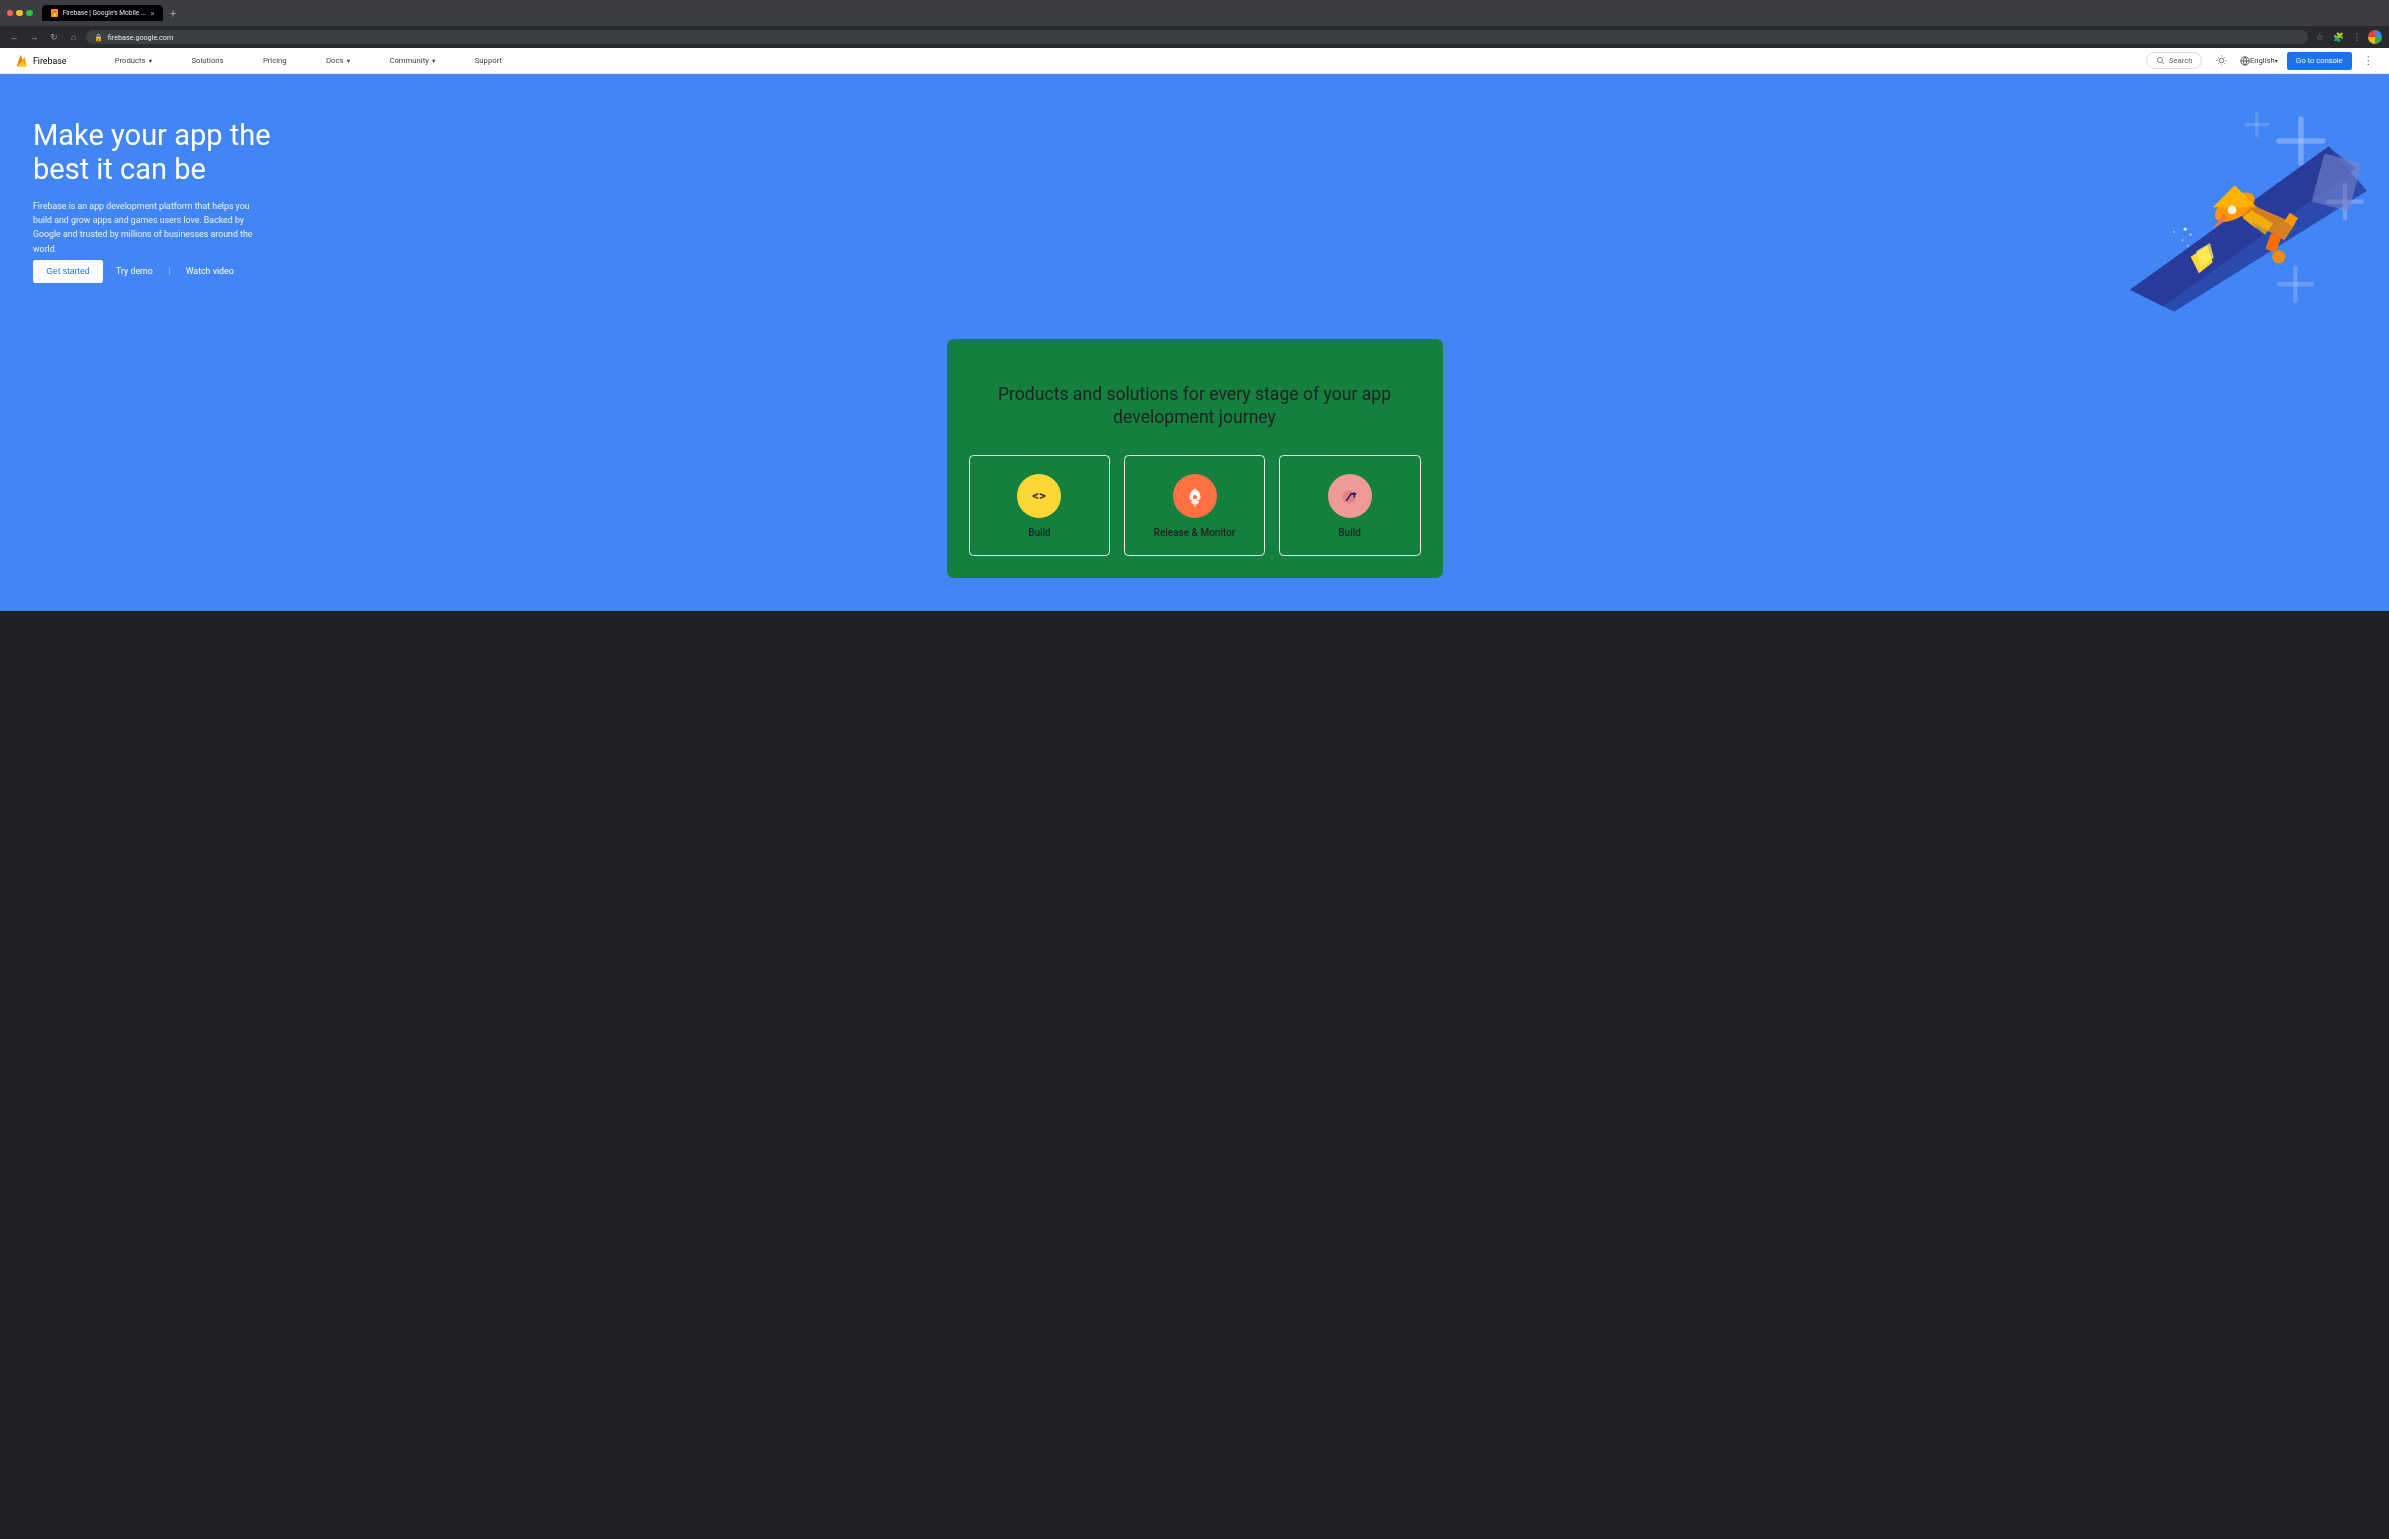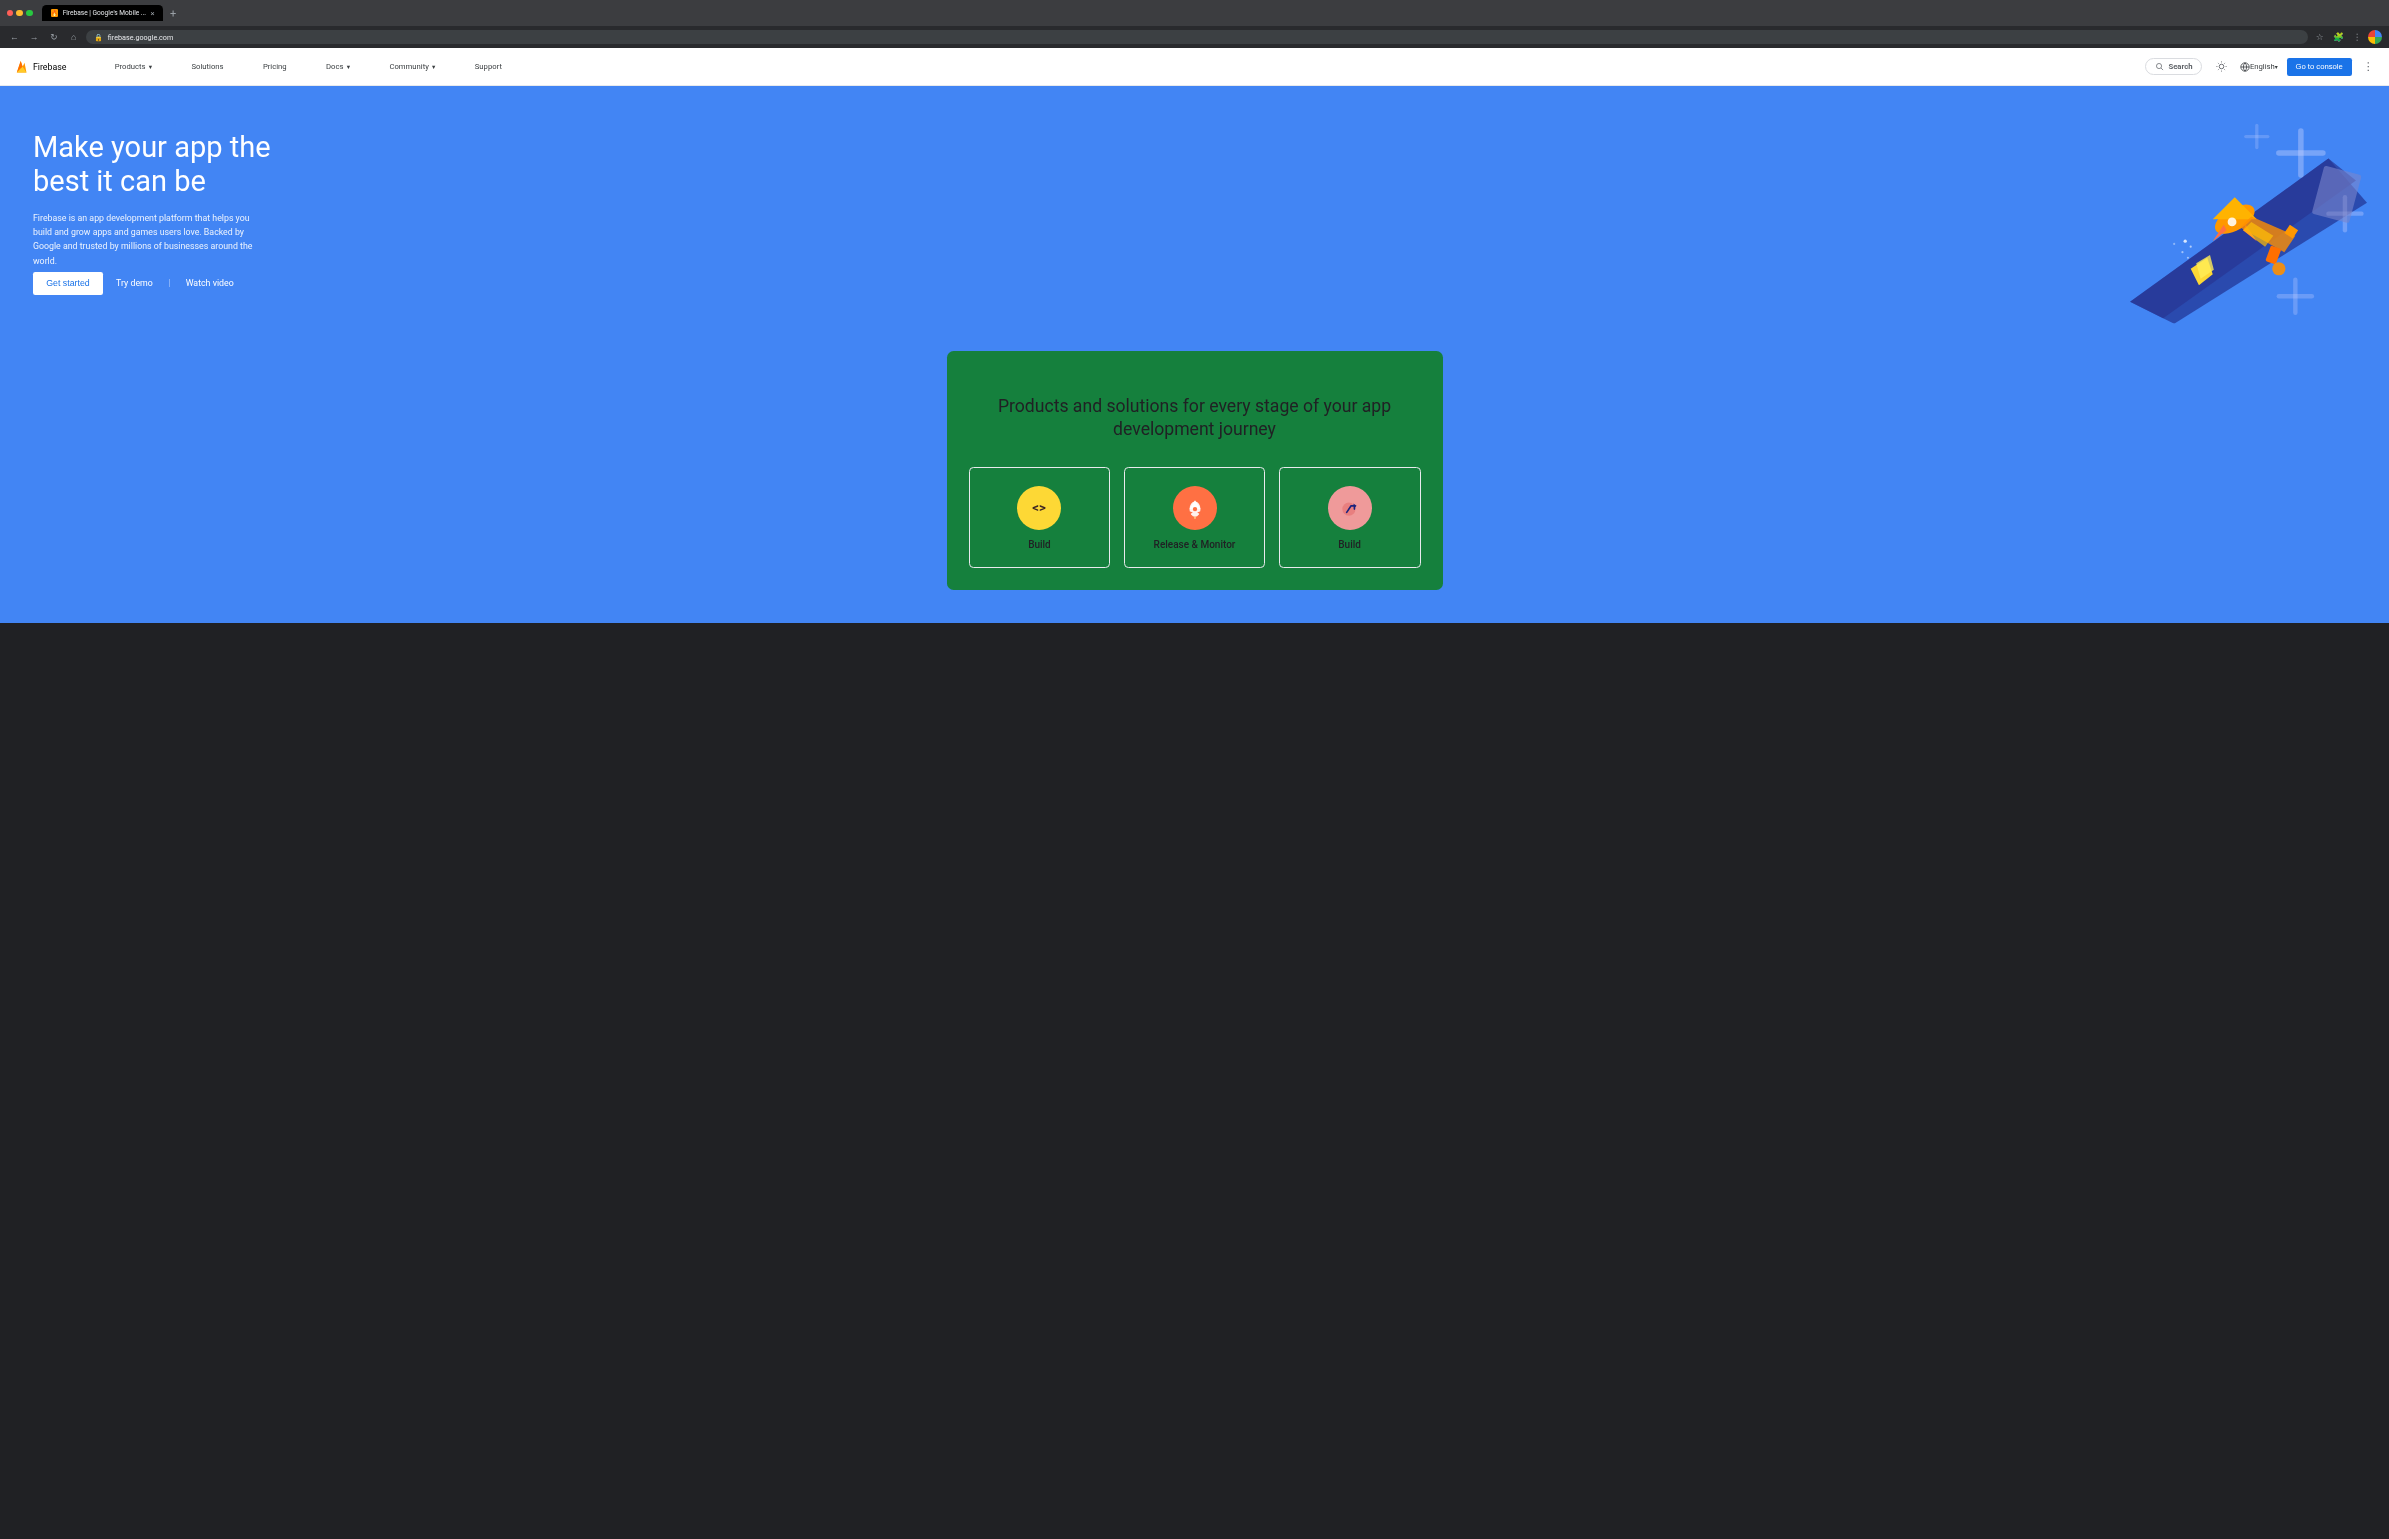--- a/index.html
+++ b/index.html
@@ -128,21 +128,21 @@
     .website {
       background: #fff;
     }
 
     
     .nav {
       background: #fff;
       display: flex;
       align-items: center;
       padding: 0 13.2px;
-      height: 38px;
+      height: 26px;
       border-bottom: 0.6px solid #e8eaed;
       position: relative;
       z-index: 10;
     }
     .nav-logo {
       display: flex;
       align-items: center;
       gap: 4.4px;
       margin-right: 17.6px;
       text-decoration: none;
@@ -177,21 +177,20 @@
     .search-bar {
       display: flex;
       align-items: flex-end;
       gap: 4.4px;
       border: 0.6px solid #dadce0;
       border-radius: 13.2px;
       padding: 3.3px 8.8px;
       cursor: pointer;
       color: #5f6368;
       font-size: 7.7px;
-      font-weight: bold;
     }
     .theme-btn {
       width: 20px;
       height: 20px;
       border-radius: 50%;
       display: flex;
       align-items: center;
       justify-content: center;
       cursor: pointer;
       color: #5f6368;

